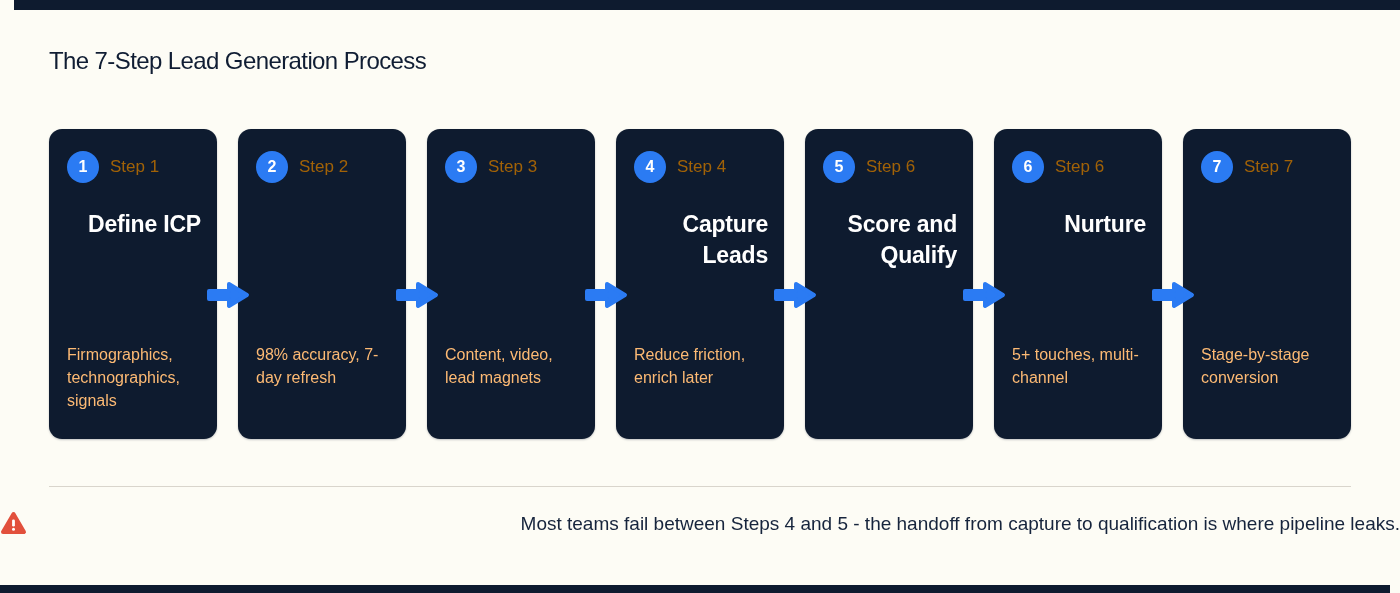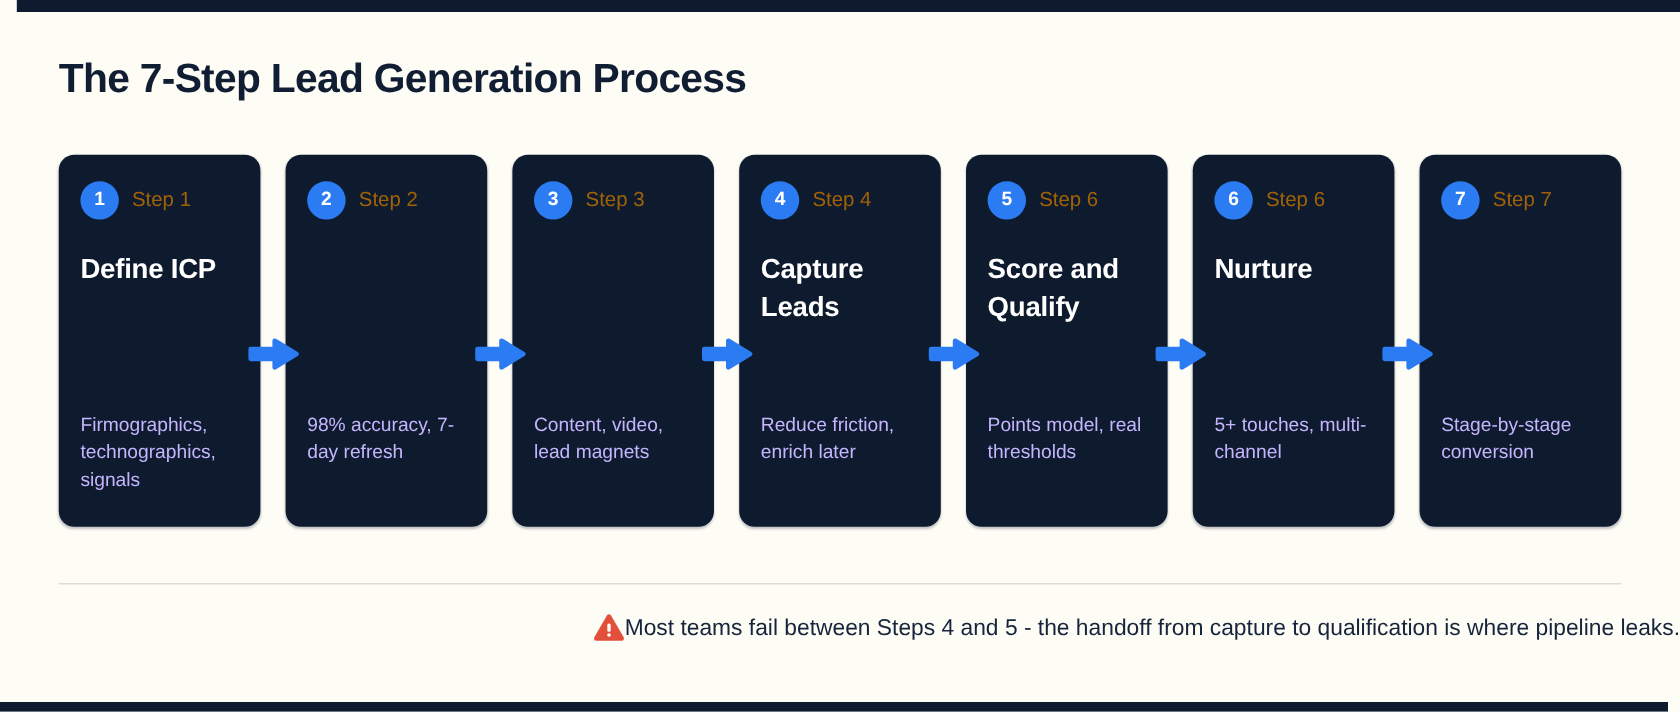--- a/index.html
+++ b/index.html
@@ -9,62 +9,62 @@
     font-family:"Liberation Sans", sans-serif;
     position:relative;
     overflow:hidden;
   }
   .edge-bar { position:absolute; left:0; right:0; height:10px; background:#0e1b2f; }
   .edge-bar.top { top:0; left:14px; }
   .edge-bar.bottom { bottom:0; height:8px; right:10px; }
 
   .page-title {
     position:absolute; left:49px; top:47px;
-    font-size:34px; font-weight:700; color:#101d33; letter-spacing:-0.6px;
+    font-size:24px; font-weight:400; color:#101d33; letter-spacing:-0.6px;
   }
 
   .steps-row {
     position:absolute; left:49px; top:129px; width:1302px; height:310px;
     display:flex;
   }
   .card {
     width:168px; height:310px; background:#0e1b2f; border-radius:13px;
     padding:22px 16px 20px 18px; position:relative; flex:none;
     box-shadow:0 1px 2px rgba(16,29,51,0.25);
   }
   .card-head { display:flex; align-items:center; gap:11px; }
   .num-circle {
     width:32px; height:32px; border-radius:50%; background:#2b7bf3;
     color:#ffffff; font-weight:700; font-size:16px;
     display:flex; align-items:center; justify-content:center; flex:none;
   }
   .step-label { color:#a16207; font-size:17px; }
   .card-title {
     color:#ffffff; font-size:23px; font-weight:700; line-height:1.33;
-    margin-top:26px; letter-spacing:-0.2px;
+    margin-top:26px; letter-spacing:-0.2px;text-align:right;
   }
   .card-desc {
     position:absolute; left:18px; right:14px; top:214px;
-    color:#c4b5fd; font-size:16px; line-height:1.44;
+    color:#fdba74; font-size:16px; line-height:1.44;
   }
 
   .arrow-slot {
     width:21px; height:100%; flex:none; position:relative; z-index:2;
     display:flex; align-items:center; justify-content:center;
   }
   .arrow-slot svg { flex:none; margin-top:22px; }
 
   .divider {
     position:absolute; left:49px; right:49px; top:486px;
     border-top:1px solid #d9d5cc;
   }
 
   .warning-row {
     position:absolute; left:0; right:0; top:511px;
-    display:flex; align-items:center; justify-content:flex-end; 
+    display:flex; align-items:center; justify-content:space-between; 
   }
   .warning-row svg { flex:none; }
   .warning-text { font-size:19px; color:#16243c; }
 </style>
 </head>
 <body>
 
 <div class="edge-bar top"></div>
 
 <h1 class="page-title">The 7-Step Lead Generation Process</h1>
@@ -128,21 +128,20 @@
       <path d="M4 12 L24 12 L24 5 L42 16 L24 27 L24 20 L4 20 Z" fill="#2b7bf3" stroke="#2b7bf3" stroke-width="4" stroke-linejoin="round"></path>
     </svg>
   </div>
 
   <div class="card">
     <div class="card-head">
       <div class="num-circle">5</div>
       <div class="step-label">Step 6</div>
     </div>
     <div class="card-title">Score and Qualify</div>
-    <div class="card-desc">Points model, real thresholds</div>
   </div>
 
   <div class="arrow-slot">
     <svg width="46" height="32" viewBox="0 0 46 32">
       <path d="M4 12 L24 12 L24 5 L42 16 L24 27 L24 20 L4 20 Z" fill="#2b7bf3" stroke="#2b7bf3" stroke-width="4" stroke-linejoin="round"></path>
     </svg>
   </div>
 
   <div class="card">
     <div class="card-head">

